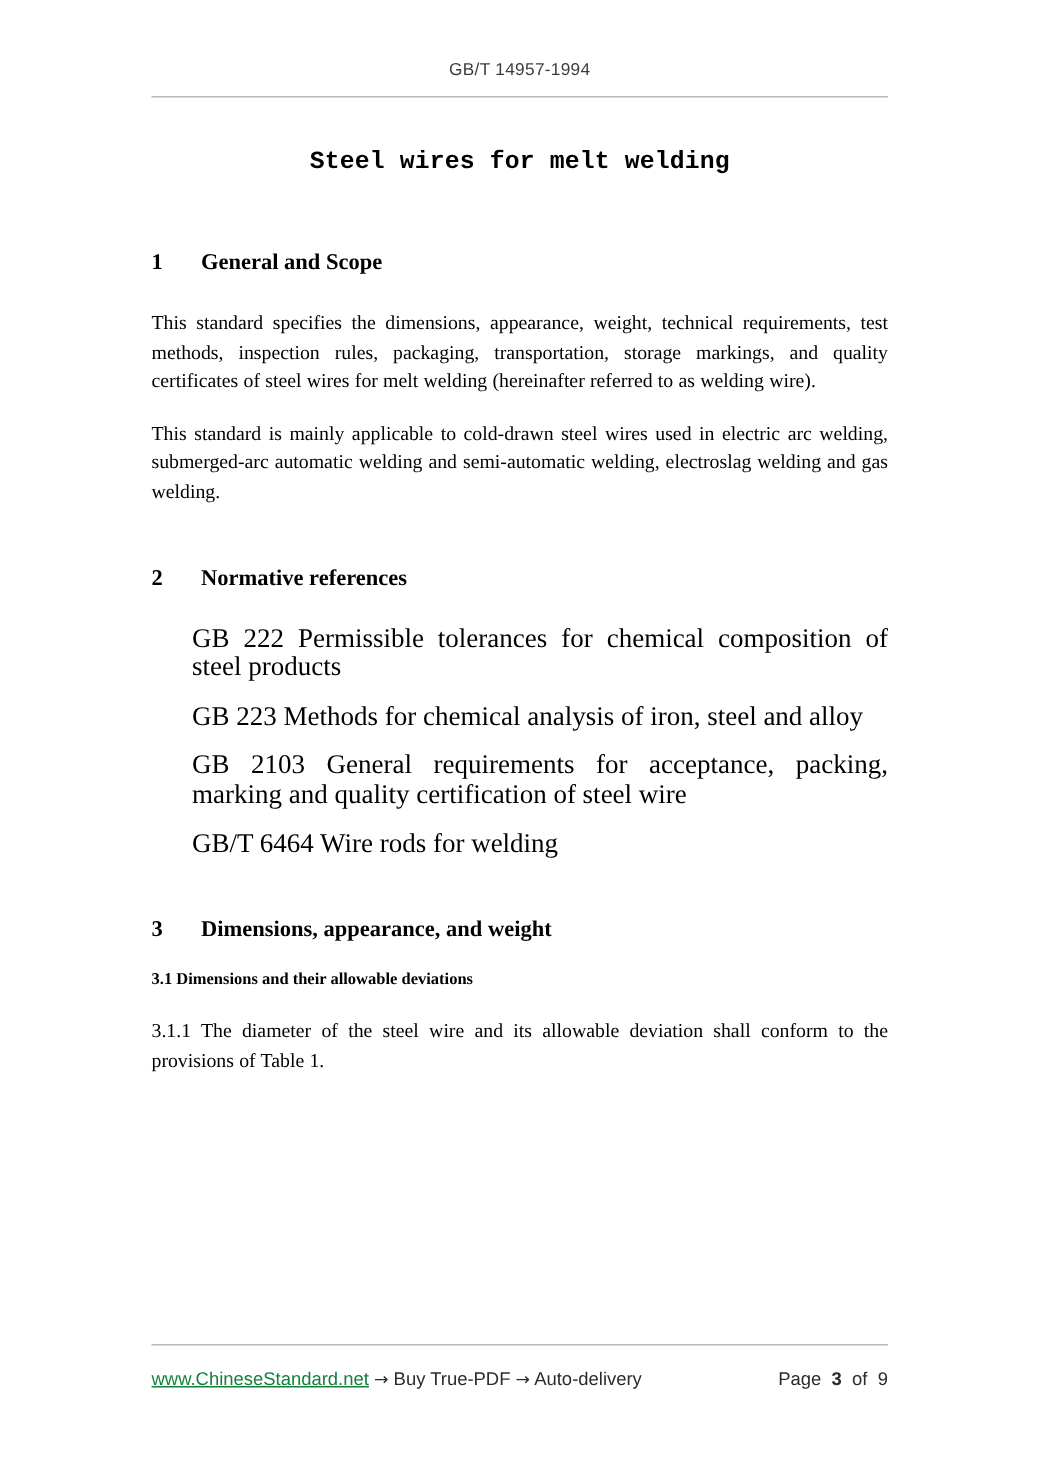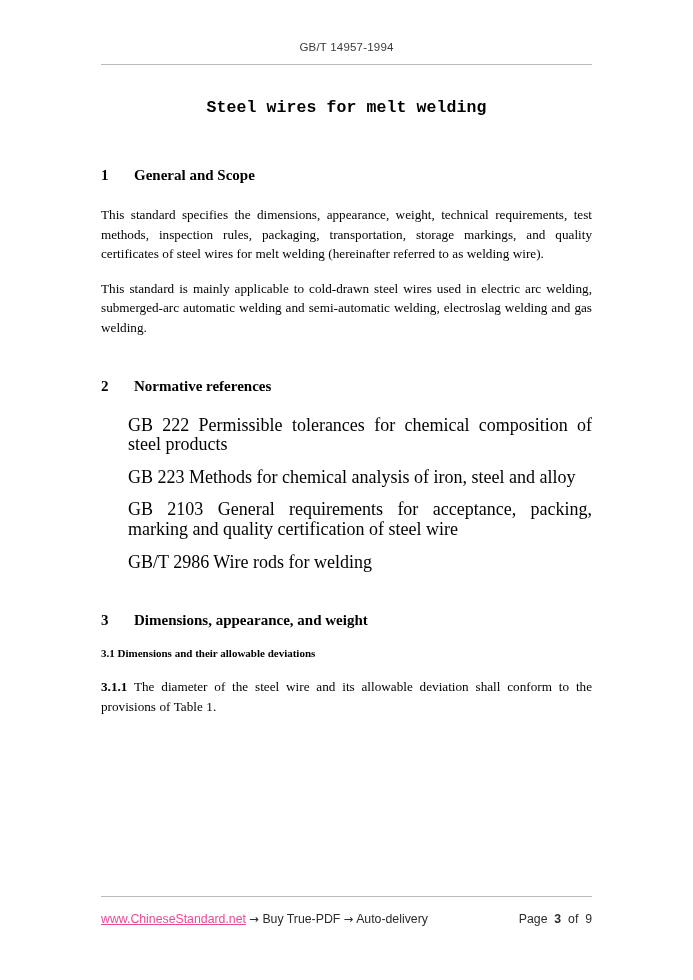--- a/index.html
+++ b/index.html
@@ -92,21 +92,21 @@
 
   h3.subclause {
     font-family: Liberation Serif, serif;
     font-size: 11px;
     font-weight: bold;
     margin: 0;
   }
   .sub-gap { height: 18px; }
 
   p.body .bold-lead {
-    font-weight: bold;
+    font-weight: normal;
     margin-top: 36px;
   }
 
   
   .footer {
     position: absolute;
     left: 101px;
     top: 896px;
     width: 491px;
   }
@@ -123,21 +123,21 @@
     margin-top: 15px;
     font-family: "Liberation Sans", sans-serif;
     font-size: 12.3px;
     color: #2b2b2b;
   }
   .footer-left {
     white-space: nowrap;
   }
   .footer-link {
     text-decoration: underline;
-    color: #ec4899;
+    color: #15803d;
   }
   .arrow {
     font-family: "DejaVu Sans", sans-serif;
     font-size: 11.5px;
   }
   .footer-right {
     white-space: nowrap;
   }
   .footer-right .pg {
     font-weight: bold;
@@ -181,21 +181,21 @@
 
     <div class="gap-after-head"></div>
 
     <div class="ref-list">
       <p class="ref-item">GB 222 Permissible tolerances for chemical composition of steel products</p>
       <div class="ref-gap"></div>
       <p class="ref-item">GB 223 Methods for chemical analysis of iron, steel and alloy</p>
       <div class="ref-gap"></div>
       <p class="ref-item">GB 2103 General requirements for acceptance, packing, marking and quality certification of steel wire</p>
       <div class="ref-gap"></div>
-      <p class="ref-item">GB/T 2986 Wire rods for welding</p>
+      <p class="ref-item">GB/T 6464 Wire rods for welding</p>
     </div>
 
     <div class="h-spacer-3"></div>
 
     <h2 class="clause">
       <span class="num">3</span>
       <span>Dimensions, appearance, and weight</span>
     </h2>
 
     <div class="sub-gap"></div>

